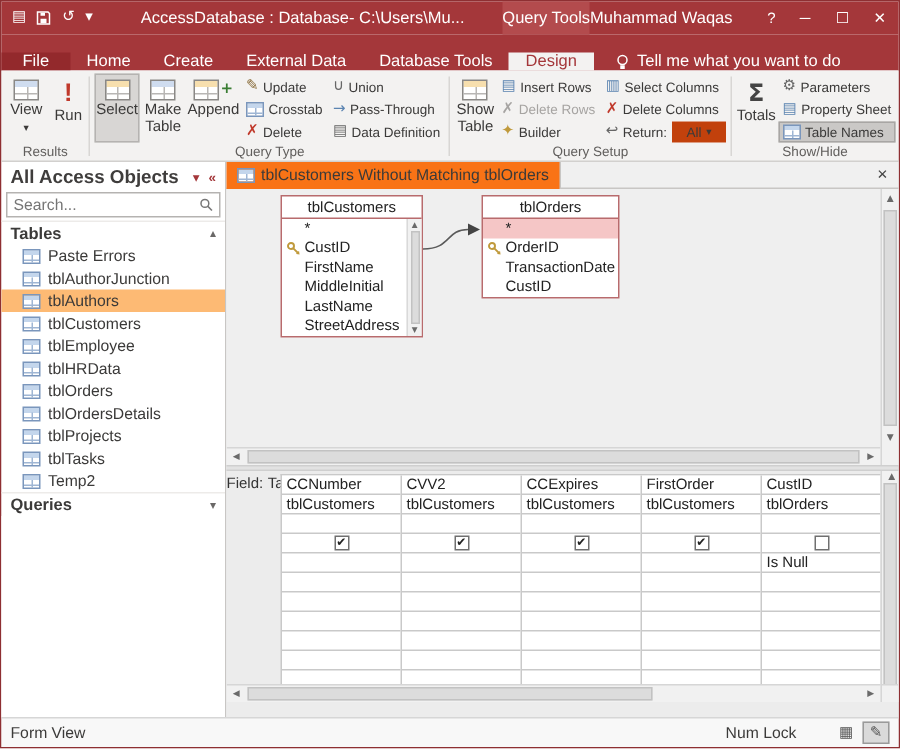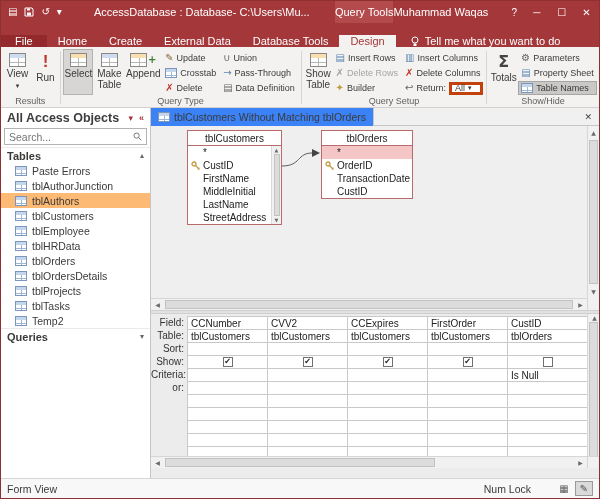--- a/index.html
+++ b/index.html
@@ -40,21 +40,21 @@
   .sbtn.pressed{background:#cac8c6;border-color:#a8a6a4}
   .sbtn.disabled{color:#a6a4a2}
   .run-ic{font-size:17px;font-weight:bold;color:#c0392b;line-height:18px}
   .sum-ic{font-size:16px;font-weight:bold;color:#444;line-height:18px;font-family:"DejaVu Sans",sans-serif}
   .ic-grid{width:17px;height:14px;border:1px solid #8a8886;background:linear-gradient(#cfdcef 0 4px,#fff 4px);position:relative}
   .ic-grid.y{background:linear-gradient(#f7dfae 0 4px,#fff 4px)}
   .ic-grid::before{content:"";position:absolute;left:50%;top:4px;bottom:0;width:1px;background:#b8b6b4}
   .ic-grid::after{content:"";position:absolute;left:0;right:0;top:8px;height:1px;background:#b8b6b4}
   .mi{font-size:10px;font-family:"DejaVu Sans",sans-serif;line-height:1}
   .c-red{color:#c0392b}.c-brown{color:#8a6d3b}.c-steel{color:#5b84b1}.c-gray{color:#666}.c-gold{color:#c09a3c}.c-green{color:#3a7d33;font-weight:bold}
-  .ret-box{border:3px solid #c2410c;background:#fff;display:flex;align-items:center;gap:3px;padding:0 3px;height:13px;min-width:34px}
+  .ret-box{border:7px solid #c2410c;background:#fff;display:flex;align-items:center;gap:3px;padding:0 3px;height:13px;min-width:34px}
 
   
   .main{flex:1;display:flex;min-height:0}
 
   
   .nav{width:150px;flex:0 0 150px;border-right:1px solid #c8c6c4;background:#fff;display:flex;flex-direction:column;font-size:11px}
   .nav-hd{height:20px;display:flex;align-items:center;padding:0 6px;color:#3f3d3c;font-size:12.5px;font-weight:600;white-space:nowrap}
   .nav-hd .hic{margin-left:auto;color:#A4373A;font-size:9px;display:flex;gap:6px;font-family:"DejaVu Sans",sans-serif}
   .nav-search{margin:0 3px 2px;height:17px;border:1px solid #b5b3b1;display:flex;align-items:center;padding:0 4px;background:#fff}
   .nav-search input{border:none;outline:none;flex:1;font-size:10.5px;color:#767676;background:transparent;min-width:0}
@@ -63,21 +63,21 @@
   .nav-item{height:15px;display:flex;align-items:center;gap:5px;padding-left:14px;color:#3b3a39;font-size:10.5px;white-space:nowrap}
   .nav-item.selected{background:#fdba74}
   .tbl-ic{width:12px;height:10px;flex:0 0 12px;border:1px solid #7a96bc;background:linear-gradient(#c4d6ec 0 3px,#fff 3px);position:relative}
   .tbl-ic::before{content:"";position:absolute;left:50%;top:3px;bottom:0;width:1px;background:#9fb6d4}
   .tbl-ic::after{content:"";position:absolute;left:0;right:0;top:6px;height:1px;background:#9fb6d4}
   .nav-fill{flex:1;background:#fff}
 
   
   .doc{flex:1;display:flex;flex-direction:column;min-width:0;background:#ececec}
   .doctabs{height:18px;background:#f0f0f0;border-bottom:1px solid #c8c6c4;display:flex;align-items:center;flex:0 0 auto}
-  .dtab{height:18px;background:#3b82f6;border-right:1px solid #c8c6c4;display:flex;align-items:center;gap:4px;padding:0 7px;font-size:10.5px;color:#3b3a39;white-space:nowrap}
+  .dtab{height:18px;background:#f97316;border-right:1px solid #c8c6c4;display:flex;align-items:center;gap:4px;padding:0 7px;font-size:10.5px;color:#3b3a39;white-space:nowrap}
   .dclose{margin-left:auto;padding:0 7px;font-size:9px;color:#444;font-family:"DejaVu Sans",sans-serif}
 
   
   .design{position:relative;height:184px;flex:0 0 184px;background:#efefef;overflow:hidden}
   .tbox{position:absolute;background:#fff;border:1px solid #b86b6d;font-size:10px;color:#222}
   .tbox-hd{height:15px;border-bottom:1px solid #b86b6d;display:flex;align-items:center;justify-content:center;white-space:nowrap}
   .tbox-body{display:flex}
   .flds{flex:1;min-width:0}
   .trow{height:13px;display:flex;align-items:center;position:relative;padding-left:15px;white-space:nowrap}
   .trow.hl{background:#f5c6c6}
@@ -92,21 +92,21 @@
   .sb-corner{width:12px;background:#f1f1f1;border-left:1px solid #d6d6d6}
   .vsbr{position:absolute;top:0;right:0;bottom:12px;width:12px;background:#f1f1f1;border-left:1px solid #d6d6d6;display:flex;flex-direction:column;align-items:stretch}
   .vsbr .sb-a{width:auto;height:13px}
   .vsbr .sb-th{flex:1;margin:1px}
 
   .splitter{height:4px;background:#e2e2e2;border-top:1px solid #cfcfcf;border-bottom:1px solid #cfcfcf;flex:0 0 4px}
 
   
   .gridpane{flex:1;position:relative;background:#ececec;min-height:0;overflow:hidden}
   .qgrid{position:absolute;left:0;top:2px;display:flex}
-  .qg-labels{width:36px;flex:0 0 36px;display:flex;flex-direction:column}
+  .qg-labels{width:36px;flex:0 0 36px;display:flex;}
   .qg-labels div{height:13px;font-size:10px;color:#333;text-align:right;padding-right:3px;line-height:13px}
   .qg-cols{display:flex;border-top:1px solid #c9c9c9;border-left:1px solid #c9c9c9}
   .qg-col{width:80px;display:flex;flex-direction:column;background:#fff;border-right:1px solid #c9c9c9}
   .qg-cell{height:13px;border-bottom:1px solid #c9c9c9;font-size:10px;color:#222;display:flex;align-items:center;padding:0 3px;overflow:hidden;white-space:nowrap}
   .qg-cell.ctr{justify-content:center}
   .cb{width:10px;height:10px;border:1px solid #707070;background:#fff;display:flex;align-items:center;justify-content:center;font-size:8px;line-height:8px;color:#222;font-family:"DejaVu Sans",sans-serif}
   .g-hsb{position:absolute;left:0;bottom:10px;right:12px;height:12px;background:#f1f1f1;border-top:1px solid #d6d6d6;display:flex;align-items:stretch}
   .g-hsb .thumb{width:62%;margin:1px;background:#dcdcdc;border:1px solid #c2c2c2}
   .g-hsb .fill{flex:1}
   .g-vsb{position:absolute;right:0;top:0;bottom:10px;width:12px;background:#f1f1f1;border-left:1px solid #d6d6d6;display:flex;flex-direction:column}
@@ -252,21 +252,21 @@
             <span>Delete Rows</span>
           </div>
           <div class="sbtn">
             <span class="mi c-gold">✦</span>
             <span>Builder</span>
           </div>
         </div>
         <div class="scol">
           <div class="sbtn">
             <span class="mi c-steel">▥</span>
-            <span>Insert Columns</span>
+            <span>Select Columns</span>
           </div>
           <div class="sbtn">
             <span class="mi c-red">✗</span>
             <span>Delete Columns</span>
           </div>
           <div class="sbtn">
             <span class="mi c-gray">↩</span>
             <span>Return:</span>
             <span class="ret-box">
                 <span>All</span>

